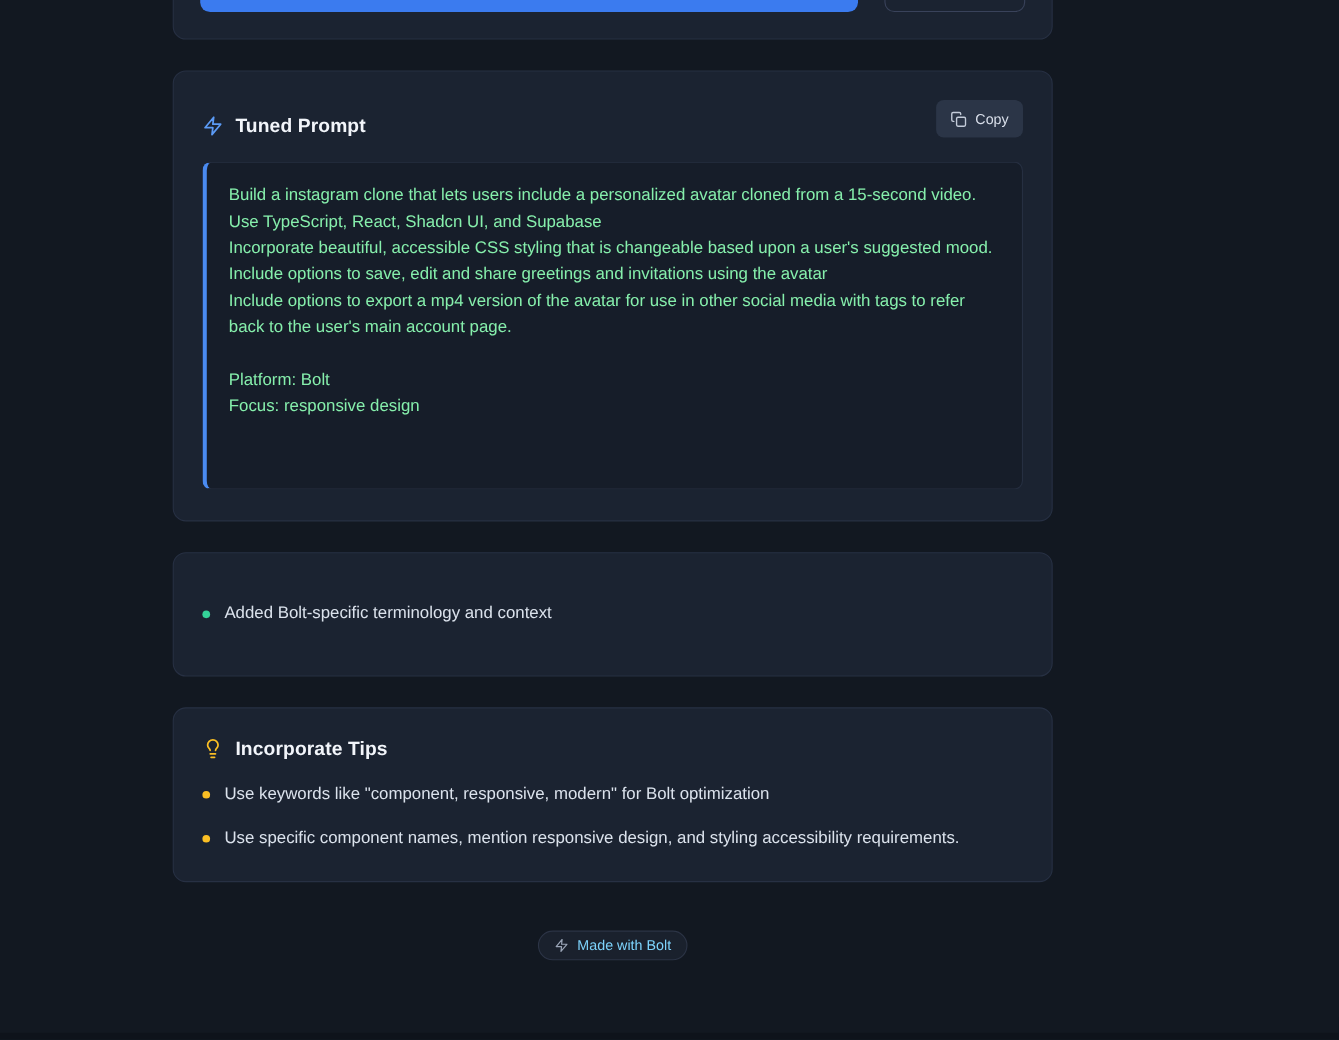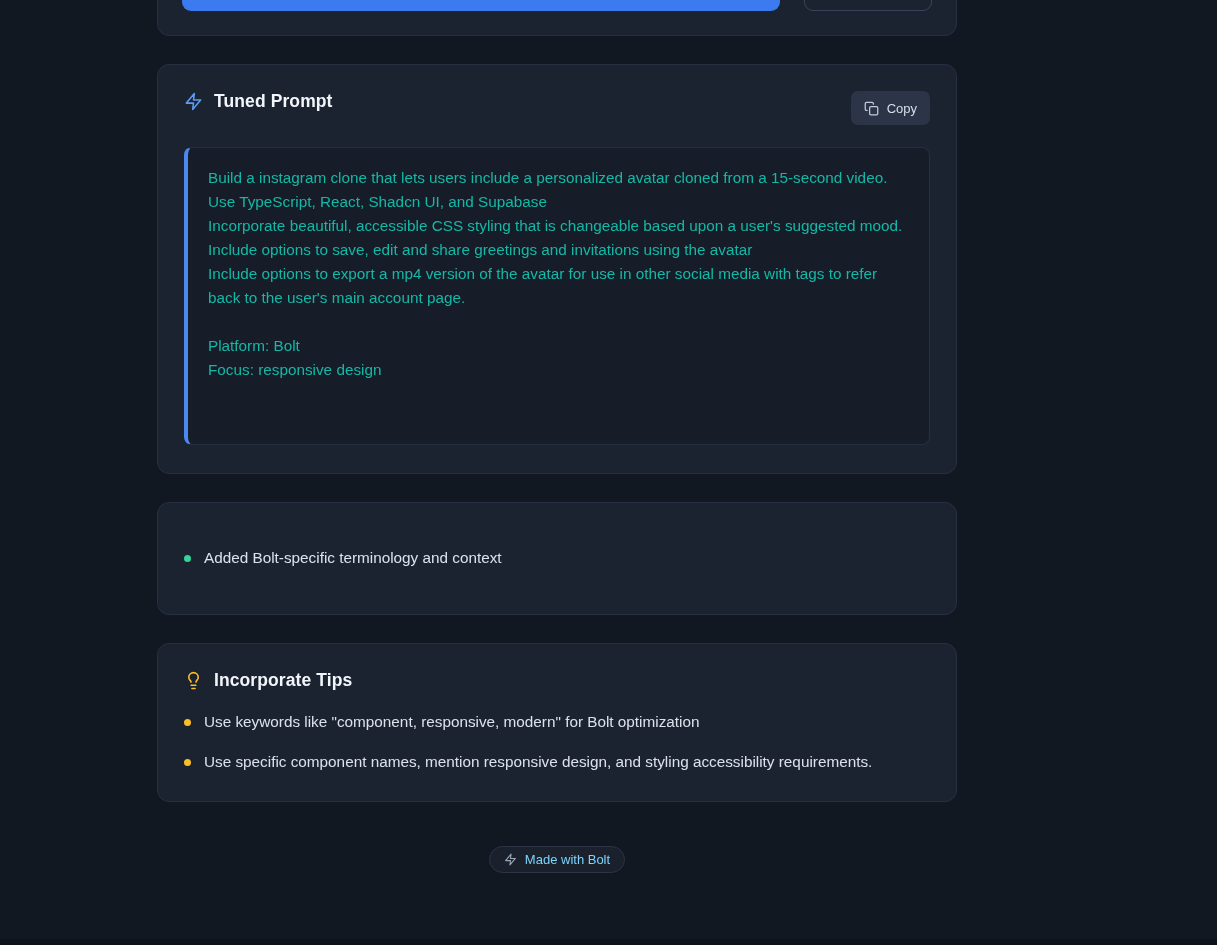--- a/index.html
+++ b/index.html
@@ -93,21 +93,21 @@
 
   .section-head {
     display: flex;
     align-items: center;
     gap: 11px;
     margin-bottom: 0;
   }
 
   .section-head-row {
     display: flex;
-    align-items: flex-start;
+    align-items: flex-end;
     justify-content: space-between;
   }
 
   .section-title {
     font-size: 17.5px;
     font-weight: bold;
     color: #f2f5fa;
     letter-spacing: 0.1px;
   }
 
@@ -131,21 +131,21 @@
     margin-top: 22px;
     background: #161d29;
     border: 1px solid #262f41;
     border-left: 4px solid #4a8af0;
     border-radius: 8px;
     padding: 18px 20px 20px 20px;
     min-height: 298px;
   }
 
   .prompt-text {
-    color: #14b8a6;
+    color: #86efac;
     font-size: 15.3px;
     line-height: 24px;
     white-space: pre-wrap;
     font-family: "Liberation Sans", sans-serif;
   }
 
   
   .bullet-list { margin-top: 20px; }
 
   .bullet-item {

